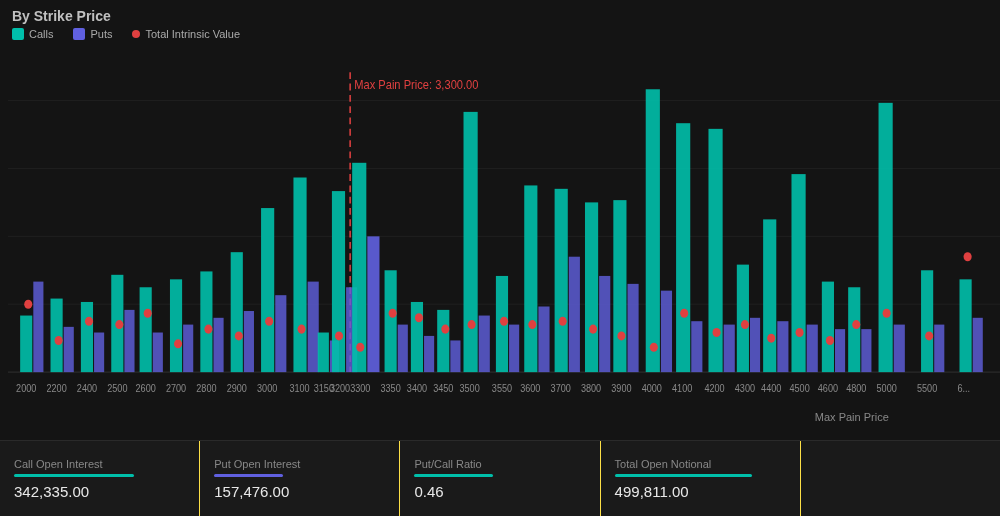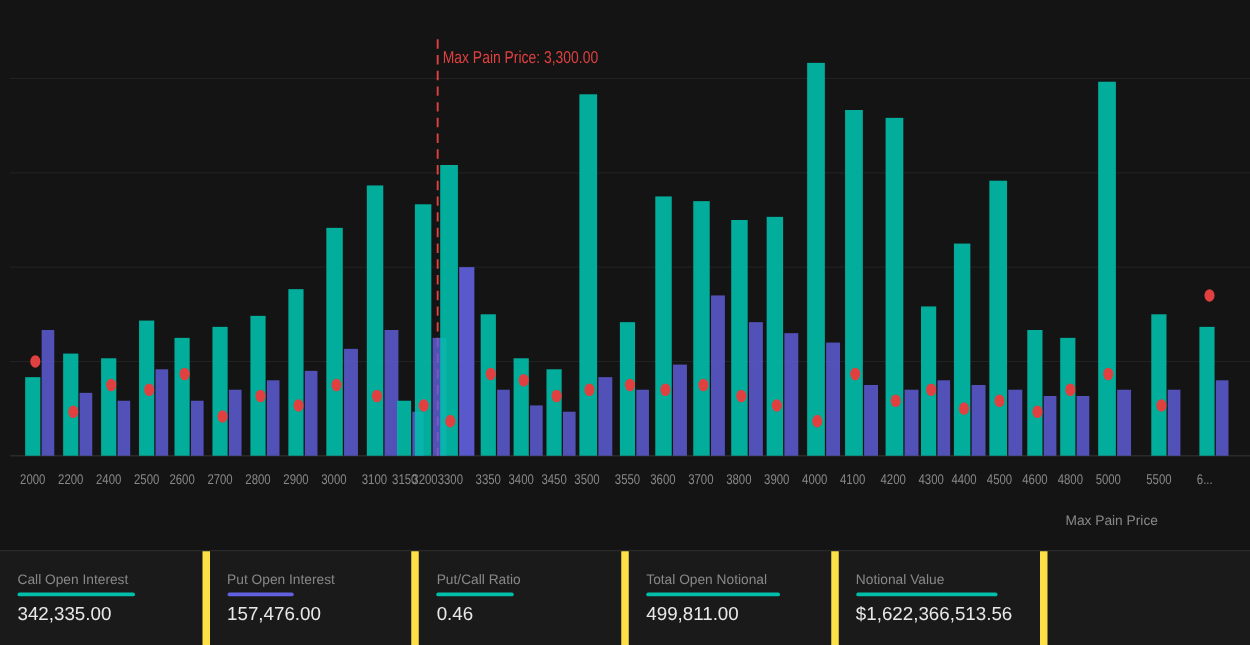--- a/index.html
+++ b/index.html
@@ -66,21 +66,21 @@
       display: flex;
       border-top: 1px solid #2a2a2a;
       background: #1a1a1a;
     }
     .stat-cell {
       flex: 1;
       display: flex;
       flex-direction: column;
       justify-content: center;
       padding: 8px 14px;
-      border-right: 6px solid #fde047;
+      border-right: 1px solid #fde047;
       min-width: 0;
     }
     .stat-cell:last-child {
       border-right: none;
       gap: 48px;
     }
     .stat-label {
       font-size: 11px;
       color: #888;
       margin-bottom: 4px;
@@ -95,20 +95,37 @@
       font-size: 15px;
       font-weight: 400;
       color: #e8e8e8;
       white-space: nowrap;
     }
   </style>
 </head>
 <body>
 
 <div class="container">
+  <div class="chart-header">
+    <div class="chart-title">By Strike Price</div>
+    <div class="legend">
+      <div class="legend-item">
+        <div class="legend-box" style="background:#00bfaa;"></div>
+        <span>Calls</span>
+      </div>
+      <div class="legend-item">
+        <div class="legend-box" style="background:#6060e0;"></div>
+        <span>Puts</span>
+      </div>
+      <div class="legend-item">
+        <div class="legend-dot" style="background:#e04040;"></div>
+        <span>Total Intrinsic Value</span>
+      </div>
+    </div>
+  </div>
 
   <div class="chart-area">
     <svg class="chart-svg" viewBox="0 0 980 350" preserveAspectRatio="none">
 
       <line x1="0" y1="290" x2="980" y2="290" stroke="#2a2a2a" stroke-width="1"></line>
       <line x1="0" y1="230" x2="980" y2="230" stroke="#2a2a2a" stroke-width="0.5"></line>
       <line x1="0" y1="170" x2="980" y2="170" stroke="#2a2a2a" stroke-width="0.5"></line>
       <line x1="0" y1="110" x2="980" y2="110" stroke="#2a2a2a" stroke-width="0.5"></line>
       <line x1="0" y1="50" x2="980" y2="50" stroke="#2a2a2a" stroke-width="0.5"></line>
 
@@ -297,23 +314,18 @@
       <div class="stat-label">Put/Call Ratio</div>
       <div class="stat-bar" style="background:#00bfaa; width:46%;"></div>
       <div class="stat-value">0.46</div>
     </div>
     <div class="stat-cell">
       <div class="stat-label">Total Open Notional</div>
       <div class="stat-bar" style="background:#00bfaa; width:80%;"></div>
       <div class="stat-value">499,811.00</div>
     </div>
     <div class="stat-cell">
-      <div class="stat-label">Notional Value</div>
-      <div class="stat-bar" style="background:#00bfaa; width:85%;"></div>
-      <div class="stat-value">$1,622,366,513.56</div>
-    </div>
-    <div class="stat-cell">
       <div class="stat-label">Max Pain Price</div>
       <div class="stat-bar" style="background:#e04040; width:55%;"></div>
       <div class="stat-value">$3,300.00</div>
     </div>
   </div>
 </div>
 
 </body></html>

